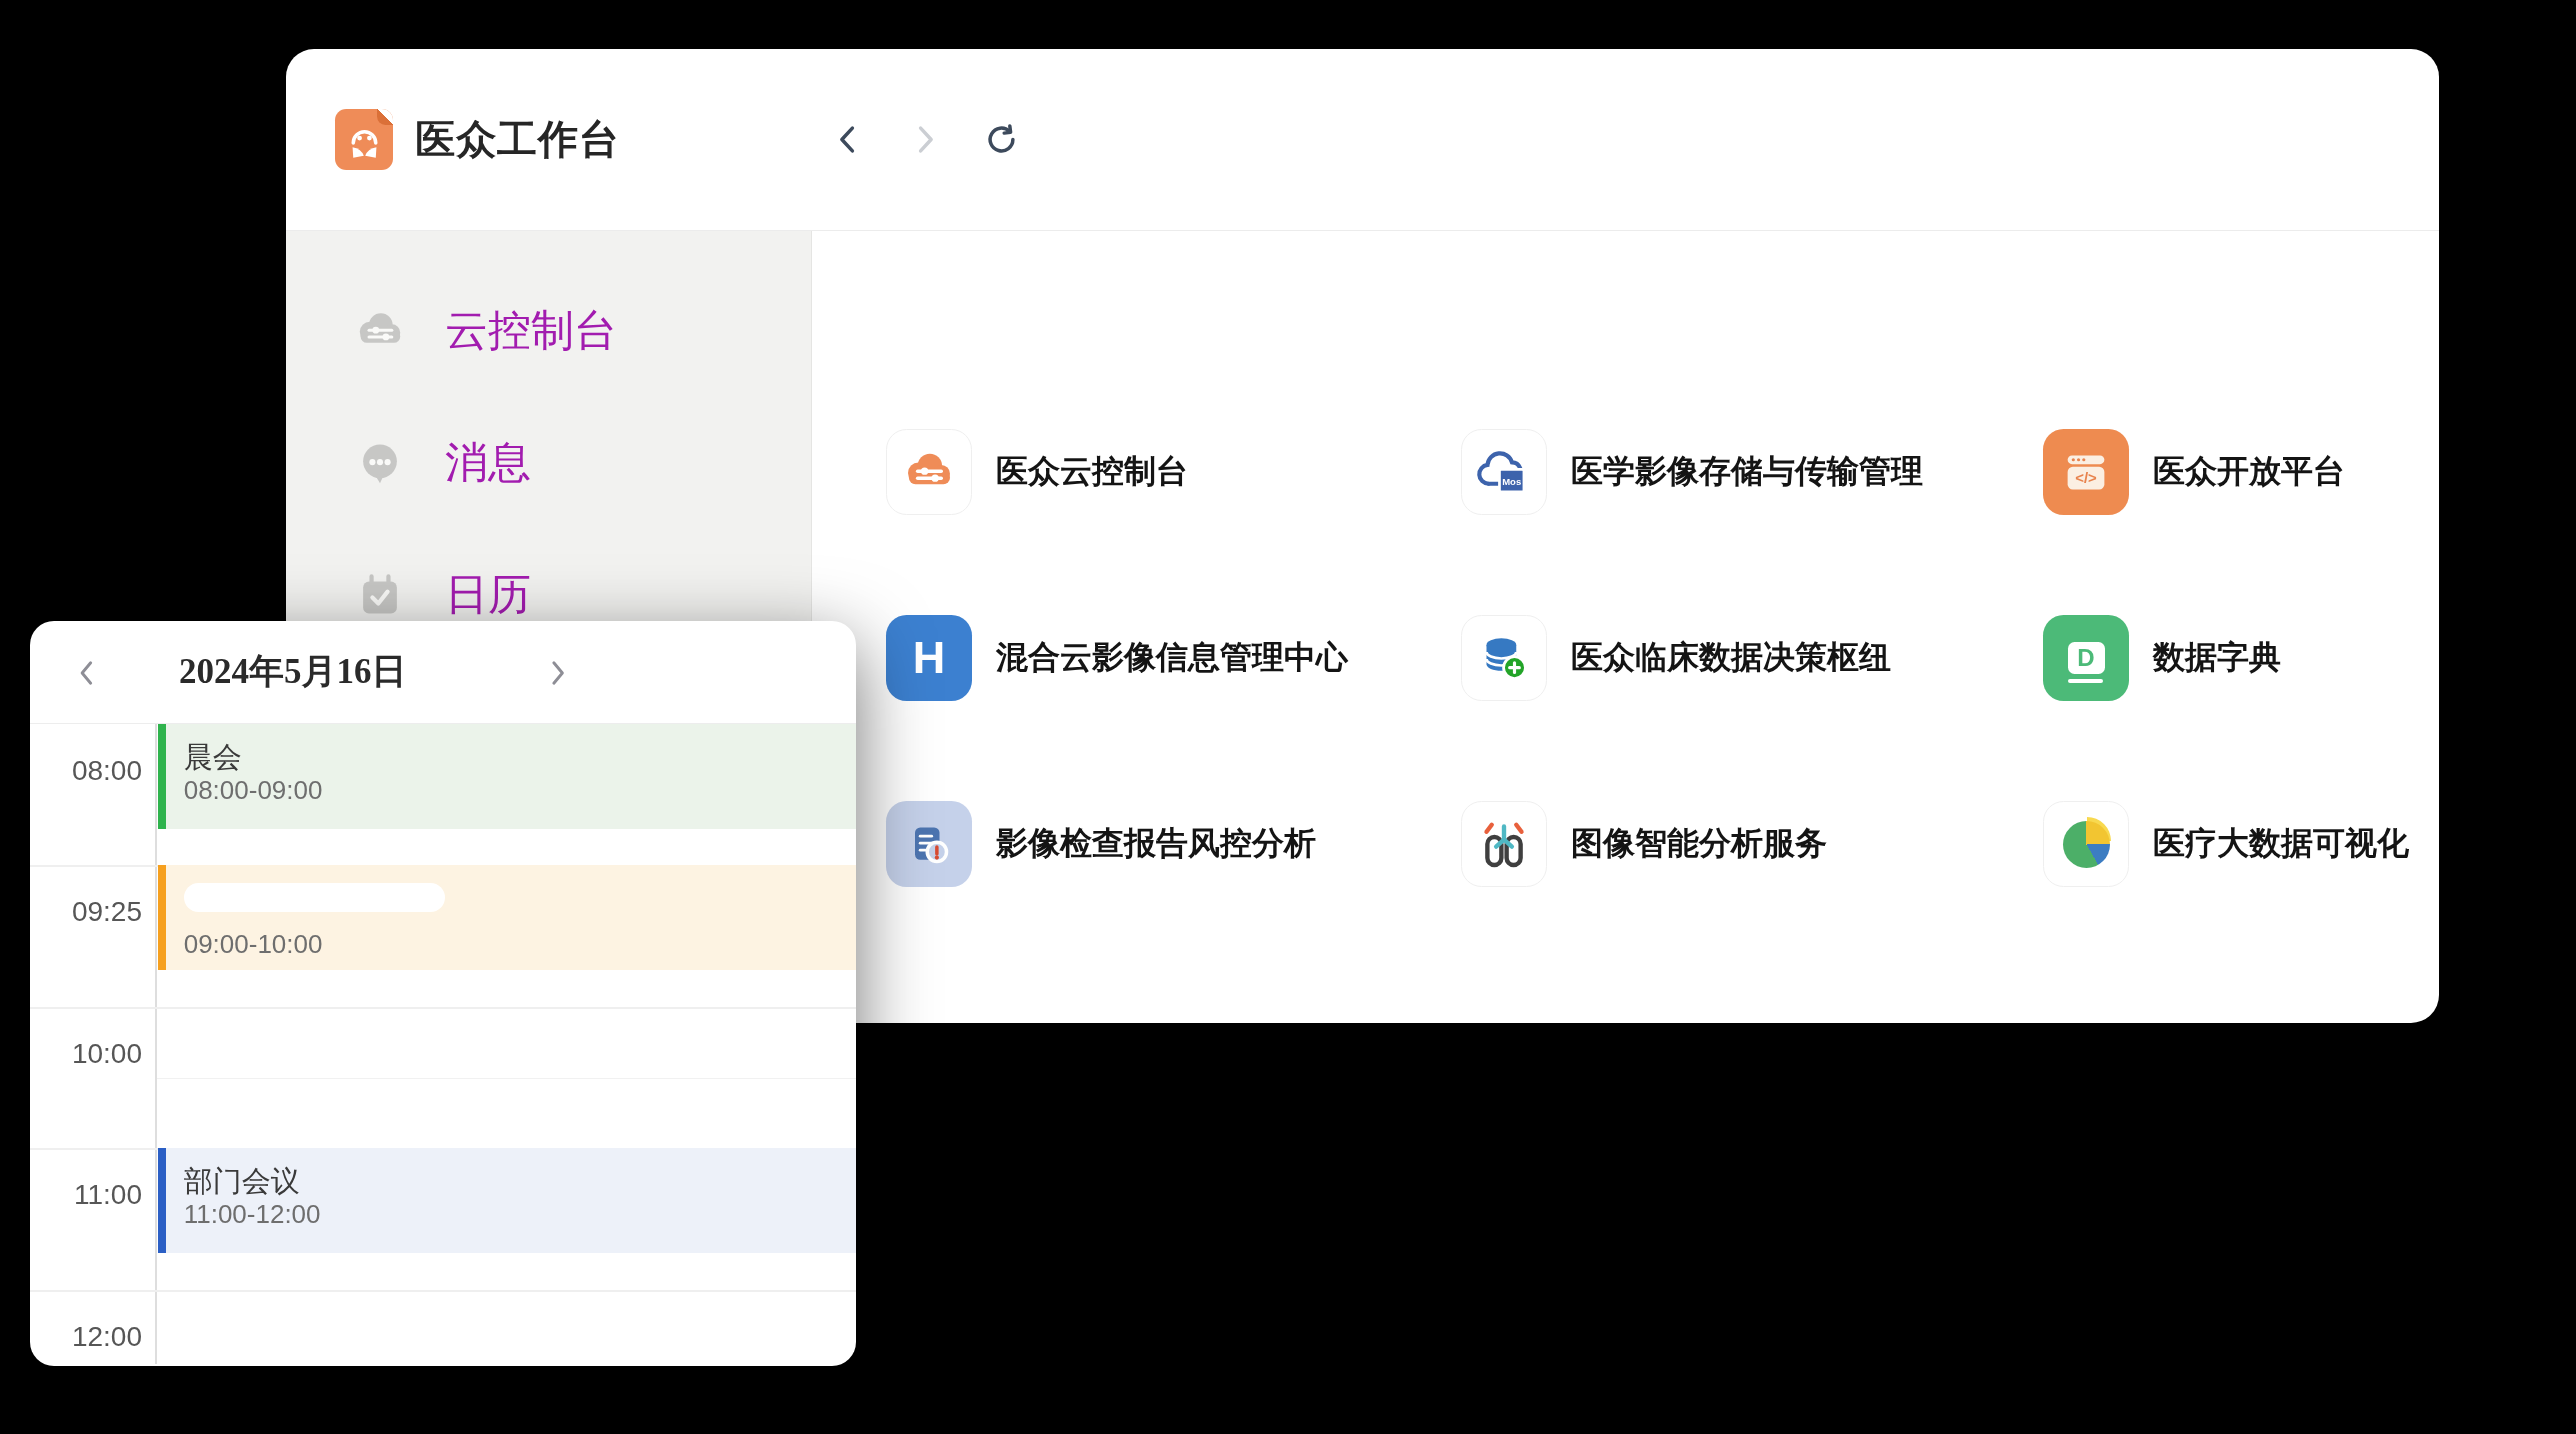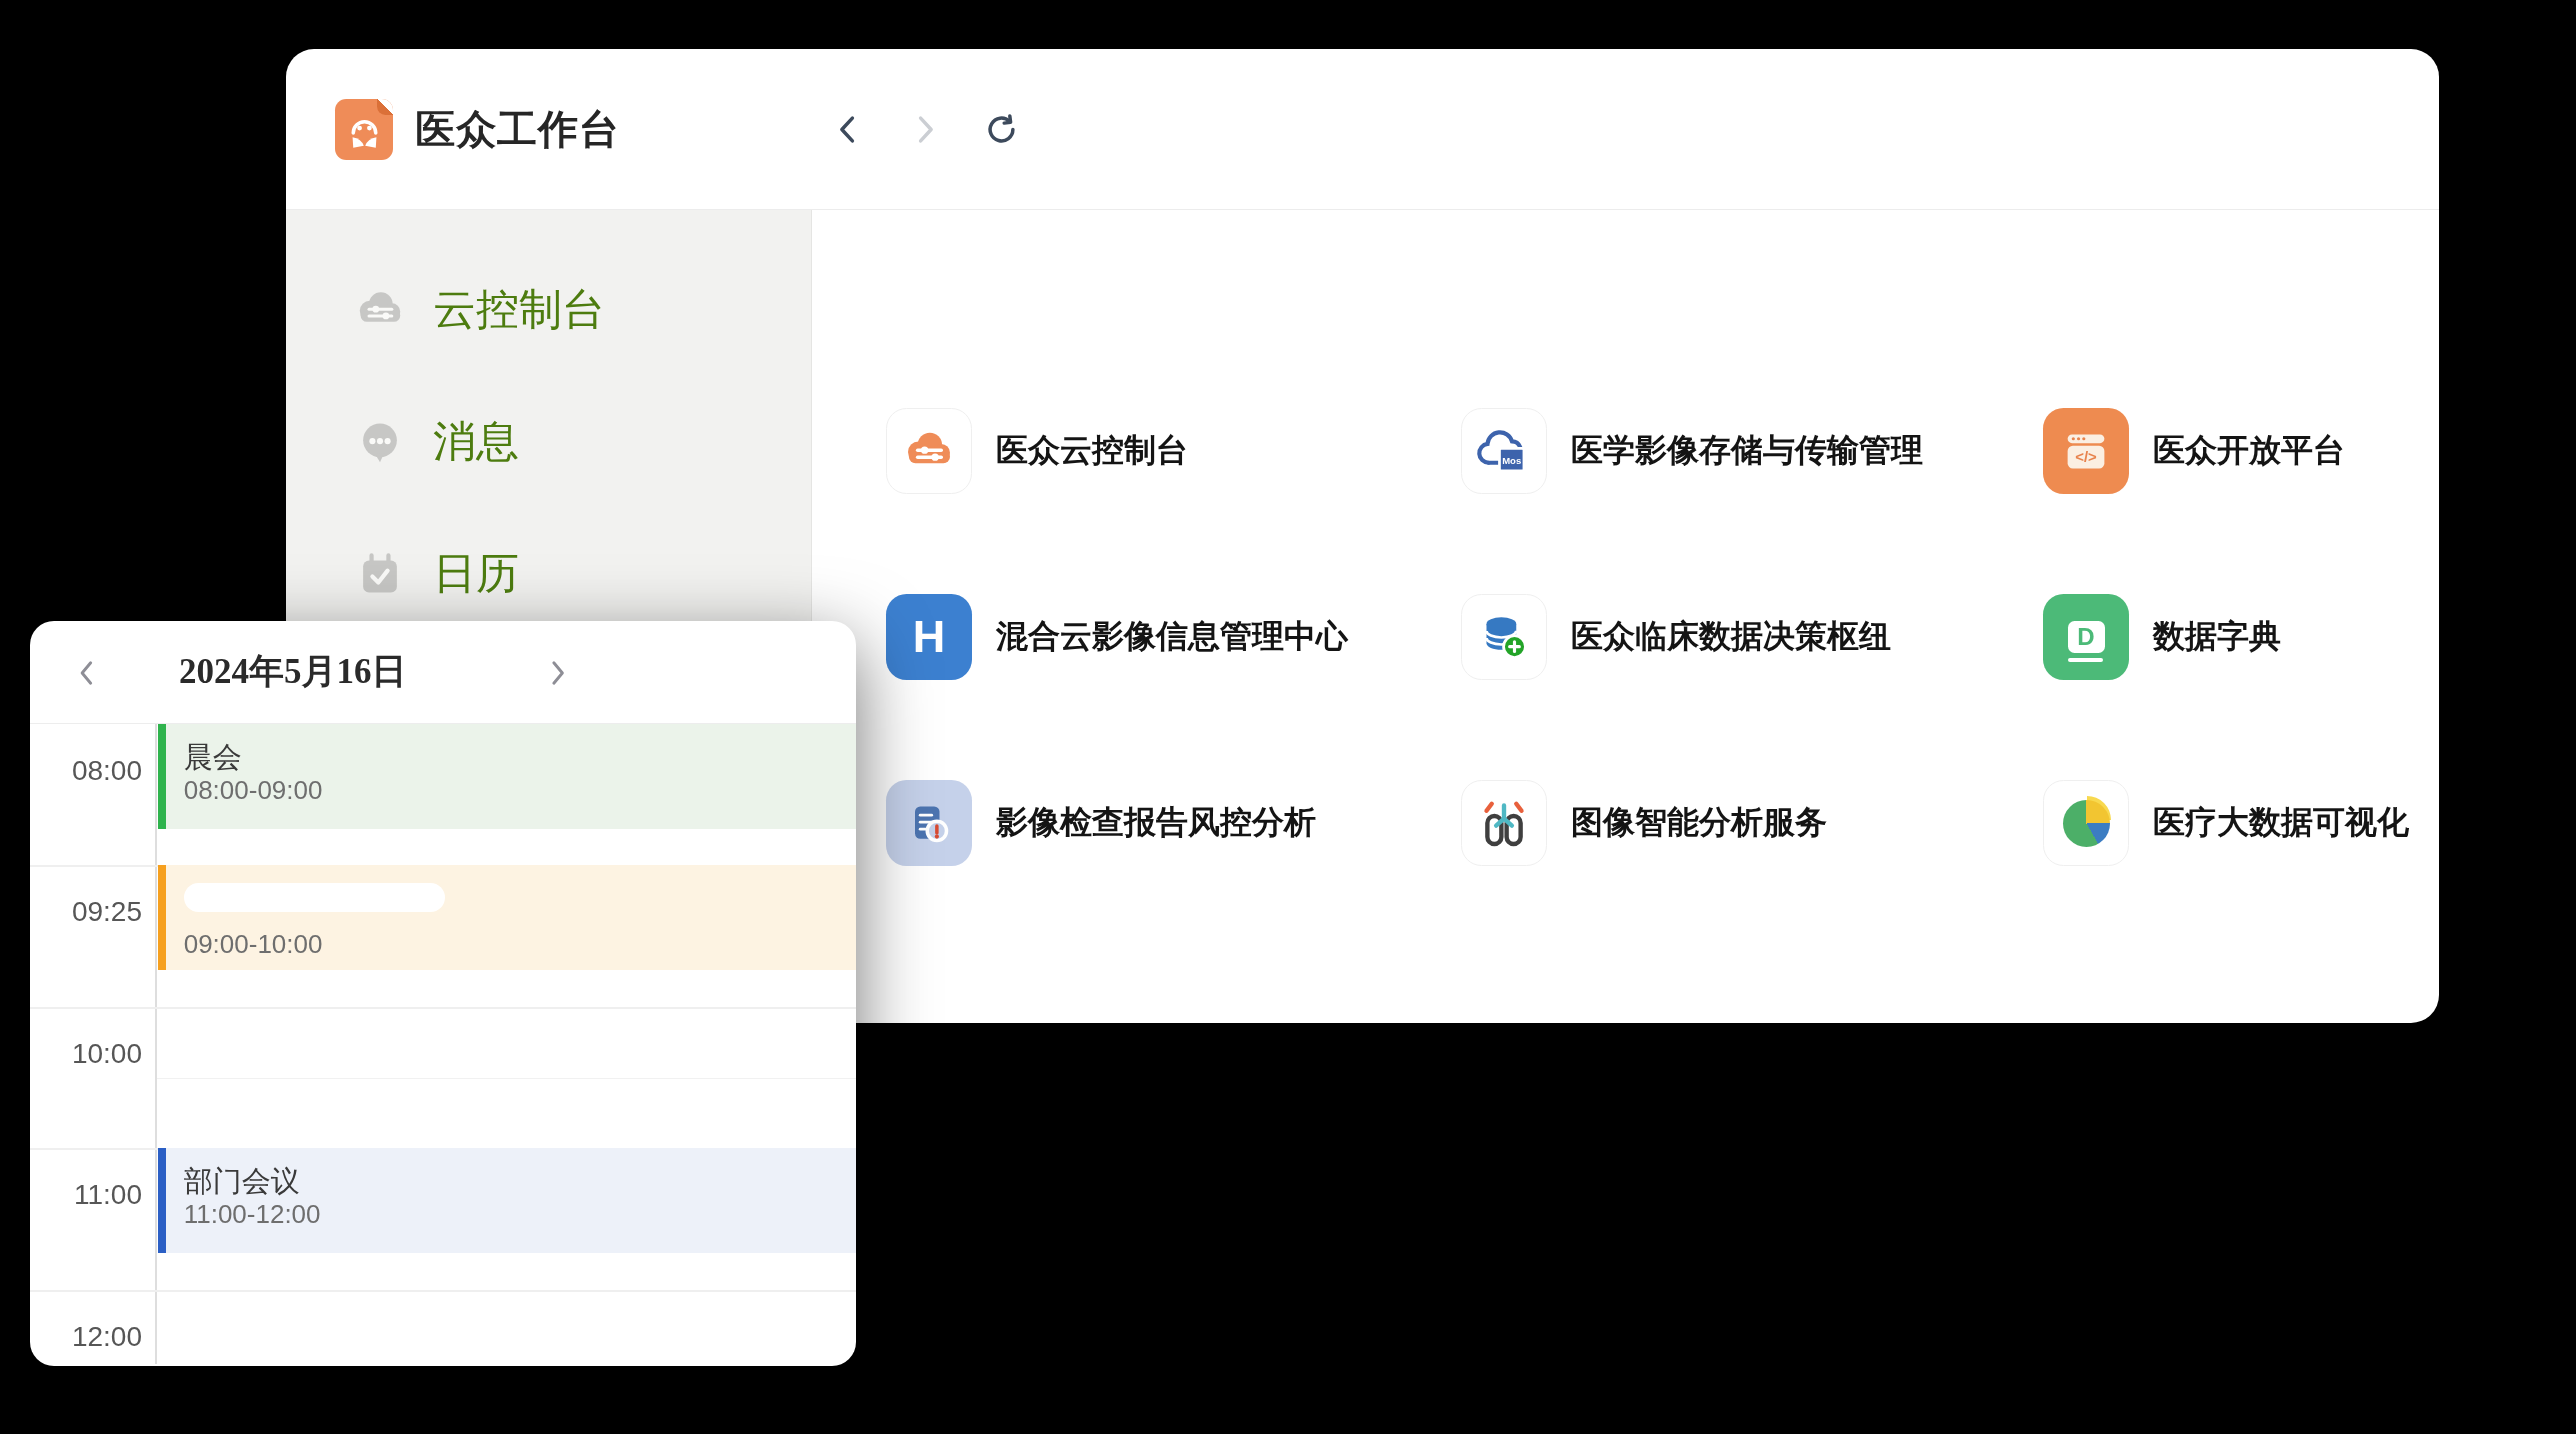--- a/index.html
+++ b/index.html
@@ -2,38 +2,38 @@
 <html style="font-size:15px"><head>
 <meta charset="utf-8">
 <style>
   html,body{margin:0;padding:0;background:#000;}
   .canvas{position:relative;width:2576px;height:1434px;background:#000;overflow:hidden;
           font-family:"Liberation Sans","DejaVu Sans",sans-serif;}
 
   
   .window{position:absolute;left:286px;top:49px;width:2153px;height:974px;
           background:#fff;border-radius:28px;overflow:hidden;}
-  .win-head{height:161px;border-bottom:1.9px solid #ECECEC;display:flex;align-items:center;
+  .win-head{height:182px;border-bottom:1.9px solid #ECECEC;display:flex;align-items:center;
             padding-left:49px;position:relative;box-sizing:border-box;}
   .logo{width:58px;height:61px;border-radius:11.2px;background:#EF8C58;position:relative;
         overflow:hidden;display:flex;align-items:center;justify-content:center;flex:none;}
   .logo .fold{position:absolute;top:0;right:0;width:16px;height:16px;
         background:linear-gradient(225deg,#fff 0 50%,#DB7038 50% 100%);
         border-bottom-left-radius:8.4px;}
   .app-title{margin-left:22.3px;font-size:40px;font-weight:700;color:#262626;letter-spacing:0.9px;}
   .nav{position:absolute;left:544px;top:0;height:100%;display:flex;align-items:center;gap:42px;}
   .nav button{background:none;border:none;padding:0;width:35px;height:37px;cursor:pointer;
               display:flex;align-items:center;justify-content:center;}
 
   .win-body{display:flex;height:812px;}
   .sidebar{width:526px;background:#F2F2F0;border-right:1.9px solid #E5E5E3;
            padding-top:34px;box-sizing:border-box;flex:none;}
   .side-item{height:132px;display:flex;align-items:center;gap:26px;padding-left:67px;cursor:pointer;}
   .side-item svg{width:54px;height:54px;flex:none;}
-  .side-label{font-size:43px;color:#4d7c0f;}
+  .side-label{font-size:43px;color:#a21caf;margin-left:12px;}
 
   .content{flex:1;position:relative;}
   .tabs{position:absolute;left:43px;right:34px;top:59px;display:flex;gap:61px;
         padding-left:42px;padding-bottom:30px;border-bottom:1.9px solid #EAEAEA;}
   .tab{font-size:29px;color:#45494E;position:relative;cursor:pointer;white-space:nowrap;}
   .tab.active{color:#ED8A3F;font-weight:700;}
   .tab.active::after{content:"";position:absolute;left:-6.5px;right:-6.5px;bottom:-34px;height:6.5px;
         border-radius:3.7px;background:#ED8A3F;}
 
   .grid{position:absolute;left:74px;top:198px;display:grid;

